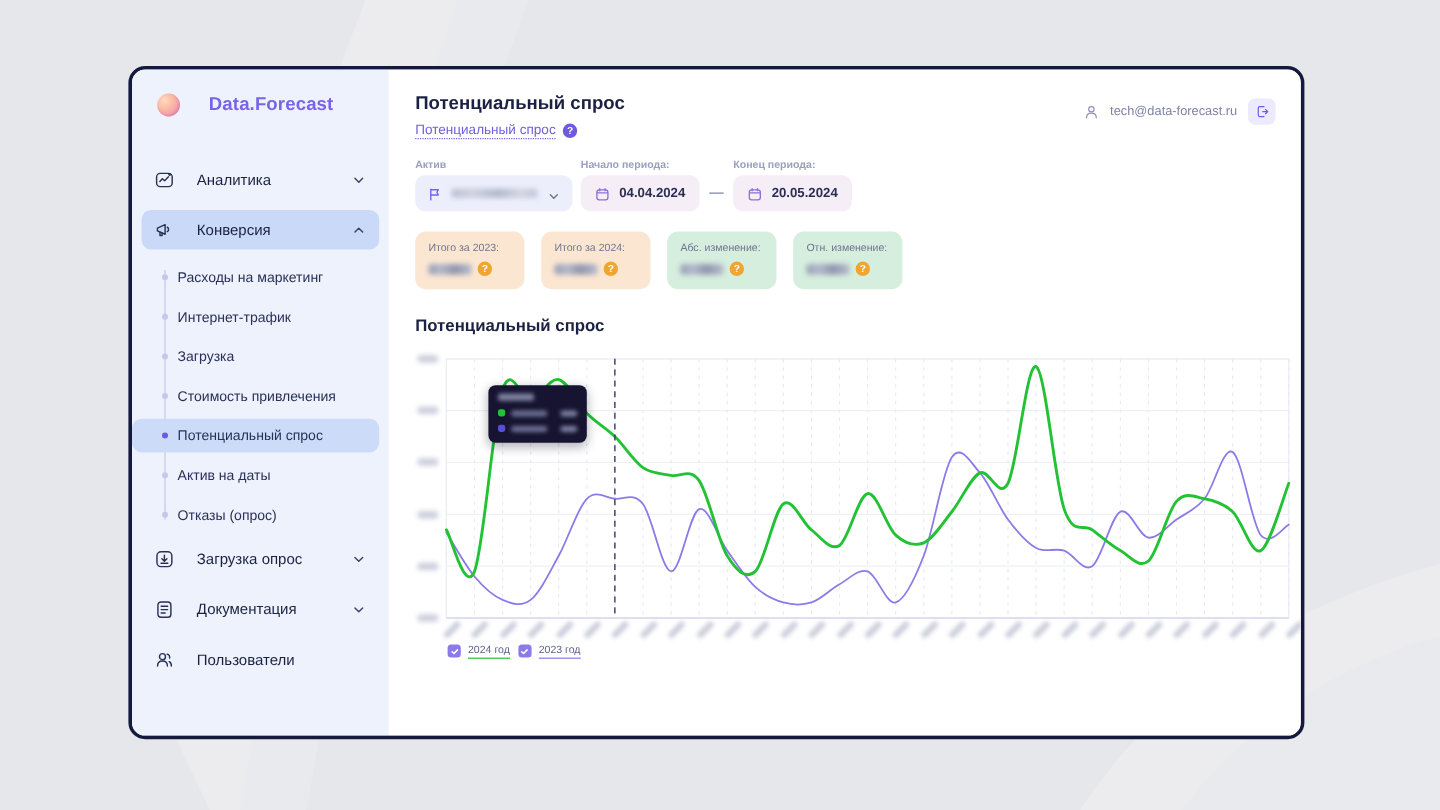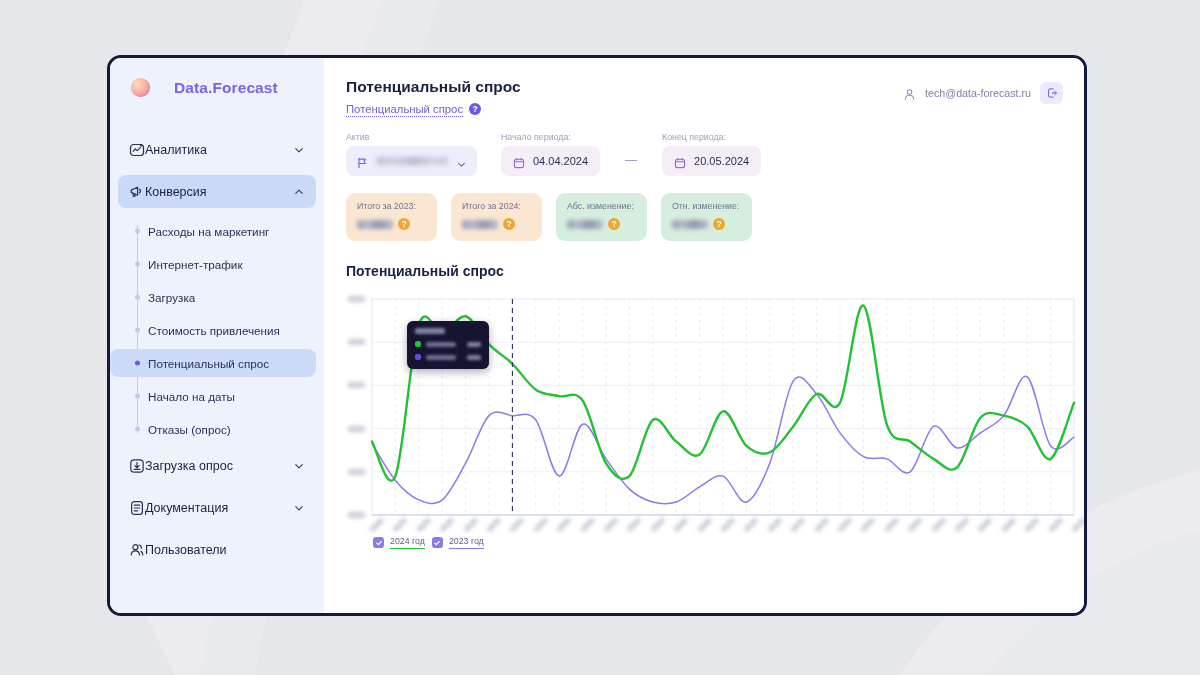--- a/index.html
+++ b/index.html
@@ -35,21 +35,21 @@
     position: relative;
   }
   .brand { display: flex; align-items: center; gap: 24px; padding: 20px 0 0 21px; }
   .brand-logo { width: 19px; height: 19px; flex: 0 0 19px; border-radius: 50%;
     background: radial-gradient(circle at 32% 30%, #ffd9c0 0%, #fbb9a3 40%, #f39ab1 70%, #e98aa8 100%);
     box-shadow: inset -1px -1px 2px rgba(200,120,140,.5); }
   .brand-name { font-size: 15.5px; font-weight: 700; color: #7b63e8; letter-spacing: .1px; }
 
   .nav { margin-top: 36px; }
   .nav-item {
-    display: flex; align-items: center; gap: 0;
+    display: flex; align-items: center; gap: 19px;
     height: 33px; margin: 0 8px 9px 8px; padding: 0 11px;
     border-radius: 8px; cursor: pointer;
     color: #1b2142; font-size: 12.5px;
   }
   .nav-item.active { background: #c9d9f7; }
   .nav-ico { width: 16px; height: 16px; flex: 0 0 16px; display: flex; align-items: center; justify-content: center; color: #2a3159; }
   .nav-ico svg { display: block; }
   .nav-label { flex: 1; }
   .chev { width: 12px; height: 12px; flex: 0 0 12px; color: #3a4166; }
 
@@ -94,21 +94,21 @@
   .top-right { display: flex; align-items: center; gap: 9px; padding-top: 4px; }
   .user-ico { width: 13px; height: 13px; color: #8d93b8; }
   .user-mail { font-size: 10.7px; color: #7d82a8; }
   .logout-btn {
     width: 23px; height: 22px; border-radius: 6px; background: #eceaff;
     display: flex; align-items: center; justify-content: center; cursor: pointer;
     color: #6d5ae0;
   }
 
   
-  .filters { display: flex; align-items: flex-end; gap: 24px; margin-top: 17px; }
+  .filters { display: flex; align-items: flex-end; gap: 7px; margin-top: 17px; font-weight: bold; }
   .field-label { font-size: 8.8px; color: #9aa0bd; margin-bottom: 4px; }
   .select-box {
     width: 131px; height: 30px; border-radius: 8px; background: #eceefb;
     display: flex; align-items: center; gap: 8px; padding: 0 10px; cursor: pointer;
   }
   .flag-ico { width: 12px; height: 12px; color: #7b63e8; flex: 0 0 12px; }
   .blur-val { flex: 1; height: 8px; border-radius: 3px;
     background: linear-gradient(90deg,#b6bacd 0%, #c9ccdb 25%, #aab0c6 55%, #cfd2df 80%, #bcc0d2 100%);
     filter: blur(2.4px); opacity: .85; }
   .sel-chev { width: 11px; height: 11px; color: #6b7193; flex: 0 0 11px; }
@@ -247,21 +247,21 @@
         <div class="sub-item">
           <span class="dot"></span>
           <span>Стоимость привлечения</span>
         </div>
         <div class="sub-item active">
           <span class="dot"></span>
           <span>Потенциальный спрос</span>
         </div>
         <div class="sub-item">
           <span class="dot"></span>
-          <span>Начало на даты</span>
+          <span>Актив на даты</span>
         </div>
         <div class="sub-item">
           <span class="dot"></span>
           <span>Отказы (опрос)</span>
         </div>
       </div>
 
       <div class="nav-item">
         <span class="nav-ico">
           <svg viewBox="0 0 16 16" width="16" height="16" fill="none" stroke="currentColor" stroke-width="1.2" stroke-linecap="round" stroke-linejoin="round">

